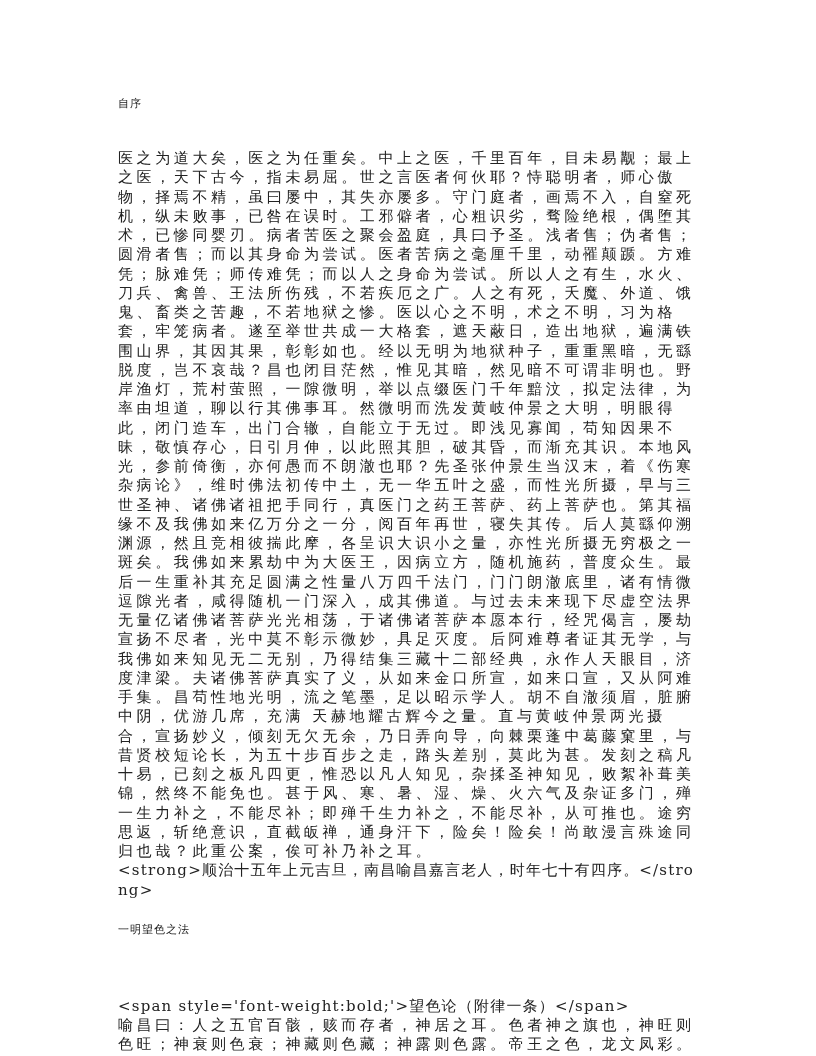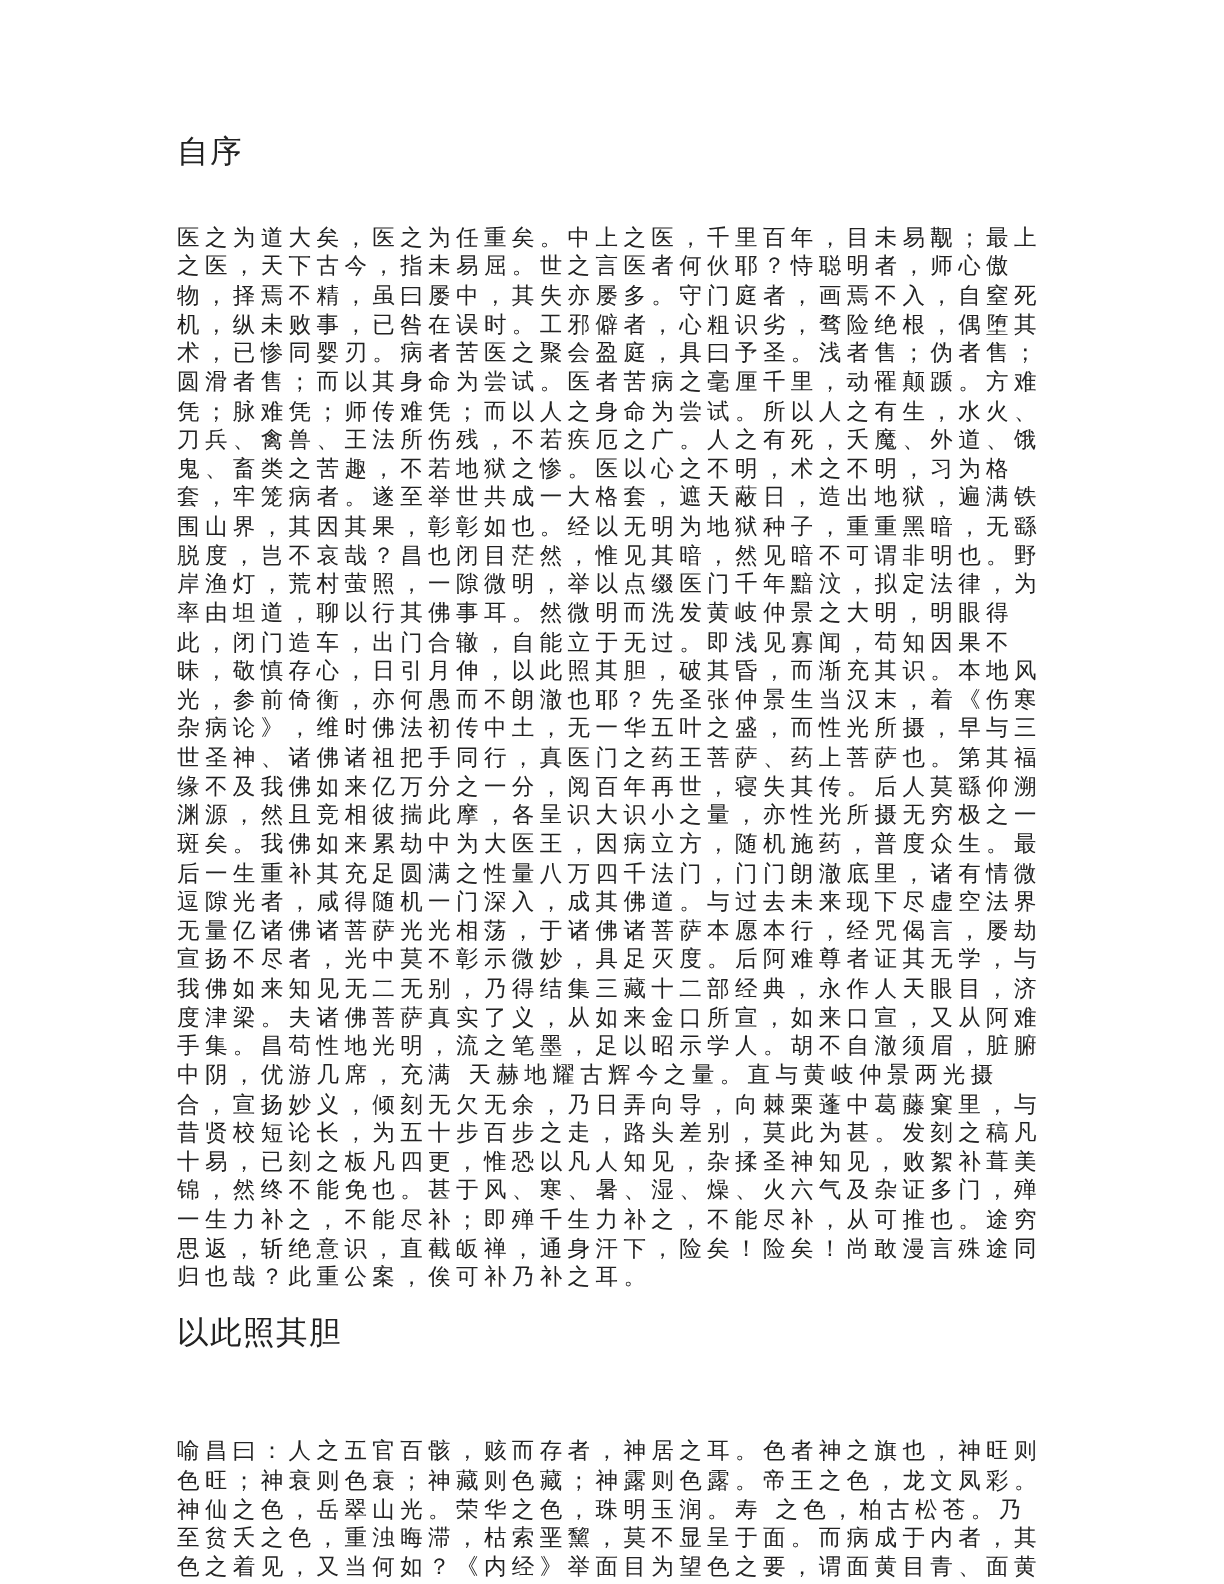--- a/index.html
+++ b/index.html
@@ -1,29 +1,31 @@
 <!DOCTYPE html>
 <html><head>
 <meta charset="utf-8">
 <style>
   html, body { margin: 0; padding: 0; background: #ffffff; }
   body { width: 816px; height: 1056px; position: relative; overflow: hidden;
          font-family: "DejaVu Serif", "Liberation Serif", serif; color: #222; }
   .page { position: absolute; left: 118px; top: 94px; width: 584px; }
   .line-block { font-size: 15px; line-height: 19.25px; letter-spacing: 3.6px; white-space: normal; word-break: break-all; margin: 0; }
-  .title { font-size: 21px; line-height: 19px; margin: 0; letter-spacing: 1px; font-family: Liberation Mono, monospace; }
+  .title { font-size: 11px; line-height: 19px; margin: 0; letter-spacing: 1px; }
   .gap1 { height: 36px; }
   .gap2 { height: 20px; }
   .gap3 { height: 58px; }
   .raw { font-family: "DejaVu Serif", "Liberation Serif", serif; letter-spacing: 1.2px; }
 </style>
 </head>
 <body>
 
 <div class="page">
   <p class="title">自序</p>
   <div class="gap1"></div>
   <p class="line-block">医之为道大矣，医之为任重矣。中上之医，千里百年，目未易觏；最上之医，天下古今，指未易屈。世之言医者何伙耶？恃聪明者，师心傲物，择焉不精，虽曰屡中，其失亦屡多。守门庭者，画焉不入，自窒死机，纵未败事，已咎在误时。工邪僻者，心粗识劣，骛险绝根，偶堕其术，已惨同婴刃。病者苦医之聚会盈庭，具曰予圣。浅者售；伪者售；圆滑者售；而以其身命为尝试。医者苦病之毫厘千里，动罹颠踬。方难凭；脉难凭；师传难凭；而以人之身命为尝试。所以人之有生，水火、刀兵、禽兽、王法所伤残，不若疾厄之广。人之有死，夭魔、外道、饿鬼、畜类之苦趣，不若地狱之惨。医以心之不明，术之不明，习为格套，牢笼病者。遂至举世共成一大格套，遮天蔽日，造出地狱，遍满铁围山界，其因其果，彰彰如也。经以无明为地狱种子，重重黑暗，无繇脱度，岂不哀哉？昌也闭目茫然，惟见其暗，然见暗不可谓非明也。野岸渔灯，荒村萤照，一隙微明，举以点缀医门千年黯汶，拟定法律，为率由坦道，聊以行其佛事耳。然微明而洗发黄岐仲景之大明，明眼得此，闭门造车，出门合辙，自能立于无过。即浅见寡闻，苟知因果不昧，敬慎存心，日引月伸，以此照其胆，破其昏，而渐充其识。本地风光，参前倚衡，亦何愚而不朗澈也耶？先圣张仲景生当汉末，着《伤寒杂病论》，维时佛法初传中土，无一华五叶之盛，而性光所摄，早与三世圣神、诸佛诸祖把手同行，真医门之药王菩萨、药上菩萨也。第其福缘不及我佛如来亿万分之一分，阅百年再世，寝失其传。后人莫繇仰溯渊源，然且竞相彼揣此摩，各呈识大识小之量，亦性光所摄无穷极之一斑矣。我佛如来累劫中为大医王，因病立方，随机施药，普度众生。最后一生重补其充足圆满之性量八万四千法门，门门朗澈底里，诸有情微逗隙光者，咸得随机一门深入，成其佛道。与过去未来现下尽虚空法界无量亿诸佛诸菩萨光光相荡，于诸佛诸菩萨本愿本行，经咒偈言，屡劫宣扬不尽者，光中莫不彰示微妙，具足灭度。后阿难尊者证其无学，与我佛如来知见无二无别，乃得结集三藏十二部经典，永作人天眼目，济度津梁。夫诸佛菩萨真实了义，从如来金口所宣，如来口宣，又从阿难手集。昌苟性地光明，流之笔墨，足以昭示学人。胡不自澈须眉，脏腑中阴，优游几席，充满 天赫地耀古辉今之量。直与黄岐仲景两光摄合，宣扬妙义，倾刻无欠无余，乃日弄向导，向棘栗蓬中葛藤窠里，与昔贤校短论长，为五十步百步之走，路头差别，莫此为甚。发刻之稿凡十易，已刻之板凡四更，惟恐以凡人知见，杂揉圣神知见，败絮补葺美锦，然终不能免也。甚于风、寒、暑、湿、燥、火六气及杂证多门，殚一生力补之，不能尽补；即殚千生力补之，不能尽补，从可推也。途穷思返，斩绝意识，直截皈禅，通身汗下，险矣！险矣！尚敢漫言殊途同归也哉？此重公案，俟可补乃补之耳。</p>
+  <p class="line-block raw">&lt;strong&gt;顺治十五年上元吉旦，南昌喻昌嘉言老人，时年七十有四序。&lt;/strong&gt;</p>
   <div class="gap2"></div>
-  <p class="title">以此照其胆</p>
+  <p class="title">一明望色之法</p>
   <div class="gap3"></div>
+  <p class="line-block raw">&lt;span style='font-weight:bold;'&gt;望色论（附律一条）&lt;/span&gt;</p>
   <p class="line-block">喻昌曰：人之五官百骸，赅而存者，神居之耳。色者神之旗也，神旺则色旺；神衰则色衰；神藏则色藏；神露则色露。帝王之色，龙文凤彩。神仙之色，岳翠山光。荣华之色，珠明玉润。寿 之色，柏古松苍。乃至贫夭之色，重浊晦滞，枯索垩黧，莫不显呈于面。而病成于内者，其色之着见，又当何如？《内经》举面目为望色之要，谓面黄目青、面黄目赤、面黄目白、面黄目黑者，皆不死。面青目赤、面赤目白、面青目黑、面黑目白、面赤目青，皆死。盖以黄为中土之色，病患面目显黄色，而不受他色所侵则吉。面目无黄色，而惟受他色所侵则凶。虽目色之黄，湿深热炽，要未可论于死生之际也。然五脏善恶之色，见于面者，额颊鼻颐，各有分部：《刺热篇》谓肝热病者，左颊先赤。心热病者，额先赤。脾热病者，鼻先赤。肺热病者，右颊</p>
 </div>
 
 </body></html>

